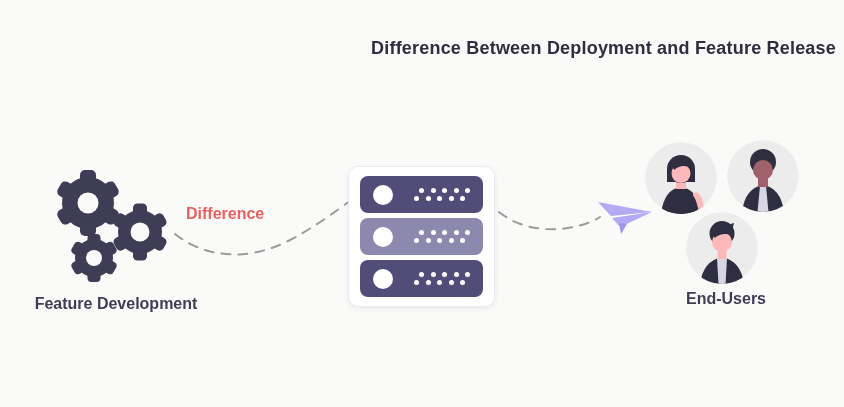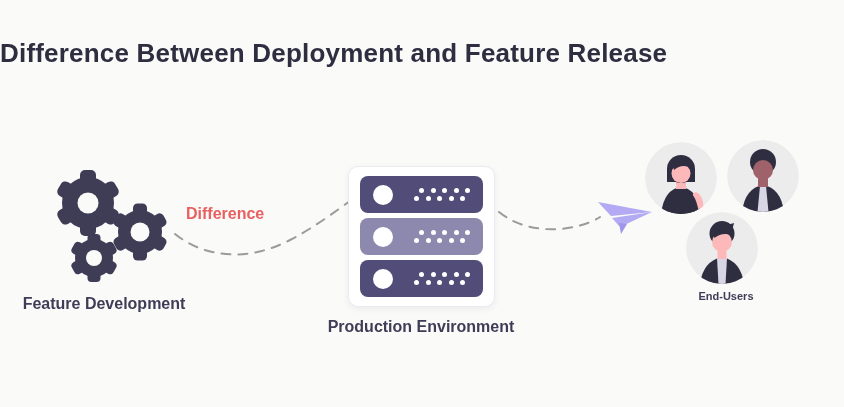--- a/index.html
+++ b/index.html
@@ -7,21 +7,21 @@
     width:844px;height:407px;
     background:var(--background,#fafaf9);
     font-family:"Liberation Sans",sans-serif;
     position:relative;overflow:hidden;
   }
   .stage{position:absolute;inset:0;}
   .abs{position:absolute;}
 
   .page-title{
     position:absolute;top:38px;left:0;width:836px;
-    text-align:left;font-size:26px;font-weight:700;
+    text-align:right;font-size:18px;font-weight:700;
     color:var(--title-text,#2f2e41);letter-spacing:.2px;
   }
 
   .node-label{
     position:absolute;font-size:16px;font-weight:700;
     color:var(--label-text,#3f3d56);white-space:nowrap;
     transform:translateX(-50%);
   }
   .edge-label{
     position:absolute;font-size:16px;font-weight:700;
@@ -93,21 +93,21 @@
     </g>
 
     <g>
       <rect class="f-gear" x="39.5" y="74" width="13" height="48" rx="4" transform="rotate(0 46 98)"></rect>
       <rect class="f-gear" x="39.5" y="74" width="13" height="48" rx="4" transform="rotate(60 46 98)"></rect>
       <rect class="f-gear" x="39.5" y="74" width="13" height="48" rx="4" transform="rotate(120 46 98)"></rect>
       <circle class="f-gear" cx="46" cy="98" r="19"></circle>
       <circle class="f-bg" cx="46" cy="98" r="8"></circle>
     </g>
   </svg>
-  <div class="node-label" style="left:104px;top:295px">Feature Development</div>
+  <div class="node-label" style="left:116px;top:295px">Feature Development</div>
 
   <div class="edge-label" style="left:186px;top:205px">Difference</div>
 
   <div class="server-card">
     <div class="server-row">
       <div class="drive-led"></div>
       <div class="dots">
         <div class="dot-line">
             <span class="dot"></span>
             <span class="dot"></span>
@@ -156,21 +156,20 @@
         <div class="dot-line r2">
             <span class="dot"></span>
             <span class="dot"></span>
             <span class="dot"></span>
             <span class="dot"></span>
             <span class="dot"></span>
           </div>
       </div>
     </div>
   </div>
-  <div class="node-label" style="left:421px;top:318px">Production Environment</div>
 
   <svg class="abs" style="left:596px;top:196px" width="58" height="40" viewBox="0 0 58 40">
     <polygon class="f-plane" points="2,6 56,16 15,20"></polygon>
     <polygon class="f-plane" points="16,22 56,16 24,31"></polygon>
     <polygon class="f-plane-dark" points="23,27 31,28 25,38"></polygon>
   </svg>
 
   <div>
 
     <svg class="abs" style="left:645px;top:142px" width="72" height="72" viewBox="0 0 72 72">
@@ -219,15 +218,15 @@
         <path class="f-dark" d="M 14 72 Q 17 49 36 45 Q 55 49 58 72 Z"></path>
         <polygon class="f-tie" points="31,46 41,46 39.5,72 32.5,72"></polygon>
         <rect class="f-pink" x="31.5" y="37" width="9" height="10"></rect>
         <circle class="f-dark" cx="36" cy="21.5" r="12.5"></circle>
         <polygon class="f-dark" points="41,13 48,11 46,19"></polygon>
         <circle class="f-pink" cx="36" cy="30" r="10"></circle>
         <path class="f-dark" d="M 27 21 Q 33 16.5 41 18 L 45 23 Q 36 20 28.5 26 Z"></path>
       </g>
     </svg>
   </div>
-  <div class="node-label" style="left:726px;top:290px;font-size:11px">End-Users</div>
+  <div class="node-label" style="left:726px;top:290px;font-size:16px">End-Users</div>
 
 </div>
 
 </body></html>

